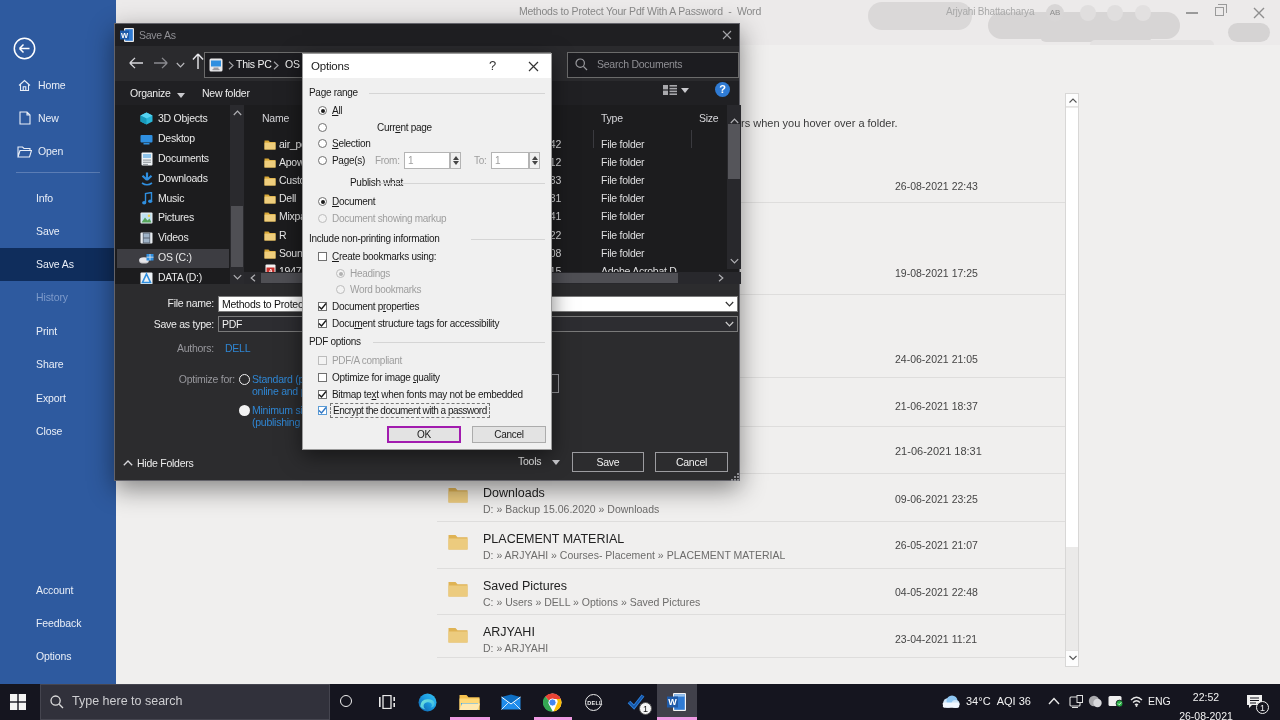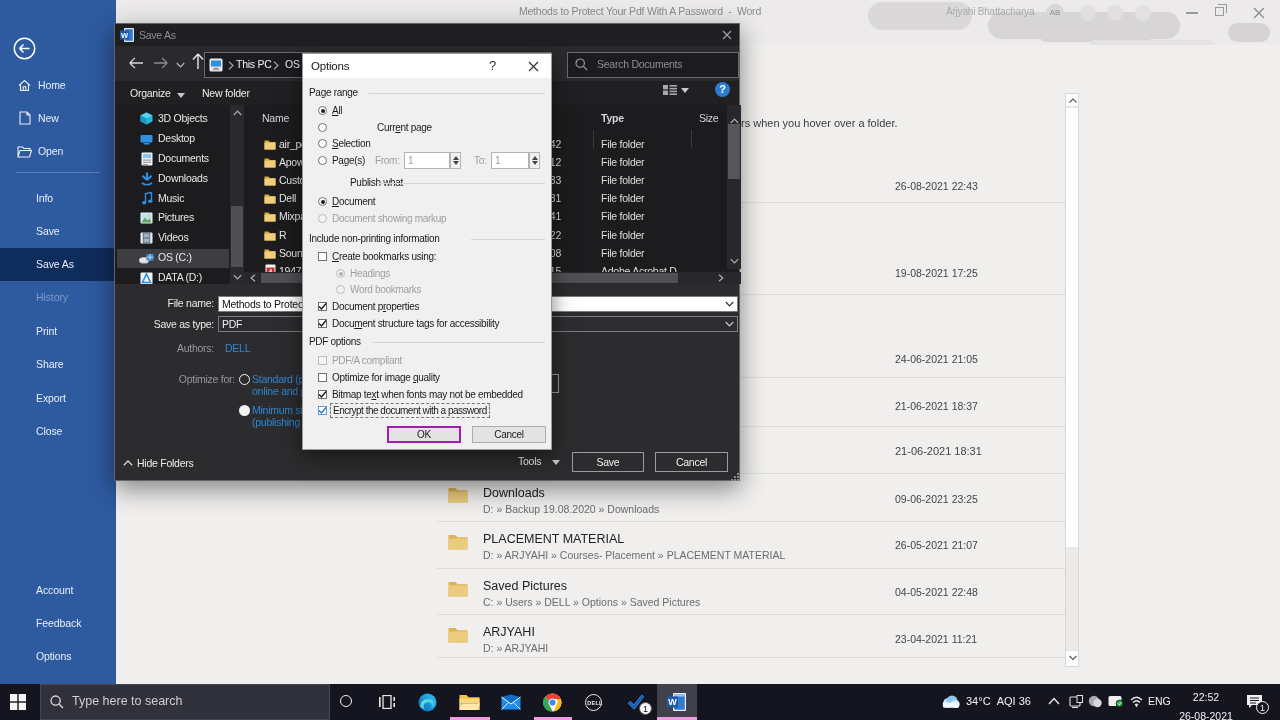--- a/index.html
+++ b/index.html
@@ -69,21 +69,21 @@
 
     <div class="abs folderrow" style="left:333px;top:441px;"></div>
   </div>
 
   <div class="abs" id="folders" style="left:0;top:0;width:1280px;height:684px;pointer-events:none;overflow:hidden;">
     <svg class="abs" style="left:448px;top:486px;" width="20" height="17" viewBox="0 0 20 17">
         <path d="M0.5 2 H7.5 L9.5 4.2 H19.5 V16.5 H0.5 Z" fill="#dfb354"></path>
         <path d="M0.5 5.5 H19.5 V16.5 H0.5 Z" fill="#eccb7e"></path>
       </svg>
     <div class="abs" style="left:483px;top:486px;font-size:12.5px;color:#212121;">Downloads</div>
-    <div class="abs" style="left:483px;top:503px;font-size:10.5px;color:#6d6c6b;">D: » Backup 19.08.2020 » Downloads</div>
+    <div class="abs" style="left:483px;top:503px;font-size:10.5px;color:#6d6c6b;">D: » Backup 15.06.2020 » Downloads</div>
     <svg class="abs" style="left:448px;top:533px;" width="20" height="17" viewBox="0 0 20 17">
         <path d="M0.5 2 H7.5 L9.5 4.2 H19.5 V16.5 H0.5 Z" fill="#dfb354"></path>
         <path d="M0.5 5.5 H19.5 V16.5 H0.5 Z" fill="#eccb7e"></path>
       </svg>
     <div class="abs" style="left:483px;top:532px;font-size:12.5px;color:#212121;">PLACEMENT MATERIAL</div>
     <div class="abs" style="left:483px;top:549px;font-size:10.5px;color:#6d6c6b;">D: » ARJYAHI » Courses- Placement » PLACEMENT MATERIAL</div>
     <svg class="abs" style="left:448px;top:580px;" width="20" height="17" viewBox="0 0 20 17">
         <path d="M0.5 2 H7.5 L9.5 4.2 H19.5 V16.5 H0.5 Z" fill="#dfb354"></path>
         <path d="M0.5 5.5 H19.5 V16.5 H0.5 Z" fill="#eccb7e"></path>
       </svg>
@@ -207,21 +207,21 @@
         <rect x="6.5" y="9.4" width="7.5" height="1.6" fill="#a9a9ad"></rect>
     </svg>
     <svg class="abs" style="left:566px;top:64px;" width="8" height="5" viewBox="0 0 8 5">
         <path d="M0 0 L4 5 L8 0 Z" fill="#c9c9cd"></path>
       </svg>
     <div class="abs" style="left:600px;top:58px;width:15px;height:15px;border-radius:50%;background:#2f7bd4;color:#fff;font-size:11px;font-weight:bold;text-align:center;line-height:15px;">?</div>
 
     <div class="abs" style="left:0;top:81px;width:624px;height:179px;background:#1c1c1e;"></div>
 
     <div class="abs" style="left:147px;top:88px;color:#d6d6da;">Name</div>
-    <div class="abs" style="left:486px;top:88px;color:#d6d6da;font-weight:bold;">Type</div>
+    <div class="abs" style="left:486px;top:88px;color:#d6d6da;">Type</div>
     <div class="abs" style="left:584px;top:88px;color:#d6d6da;">Size</div>
     <div class="abs" style="left:478px;top:106px;width:1px;height:18px;background:#3a3a3f;"></div>
     <div class="abs" style="left:576px;top:106px;width:1px;height:18px;background:#3a3a3f;"></div>
 
     <div class="abs" style="left:2px;top:225px;width:112px;height:19px;background:#3d3d42;"></div>
     <div id="tree">
       <svg class="abs" style="left:25px;top:88px;" width="13" height="13" viewBox="0 0 13 13">
           <path d="M6.5 0.5 L12.5 3.5 V9.5 L6.5 12.5 L0.5 9.5 V3.5 Z" fill="#29b6d8"></path>
           <path d="M6.5 0.5 L12.5 3.5 L6.5 6.5 L0.5 3.5 Z" fill="#56d4f2"></path>
           <path d="M6.5 6.5 V12.5 L0.5 9.5 V3.5 Z" fill="#1899ba"></path>

